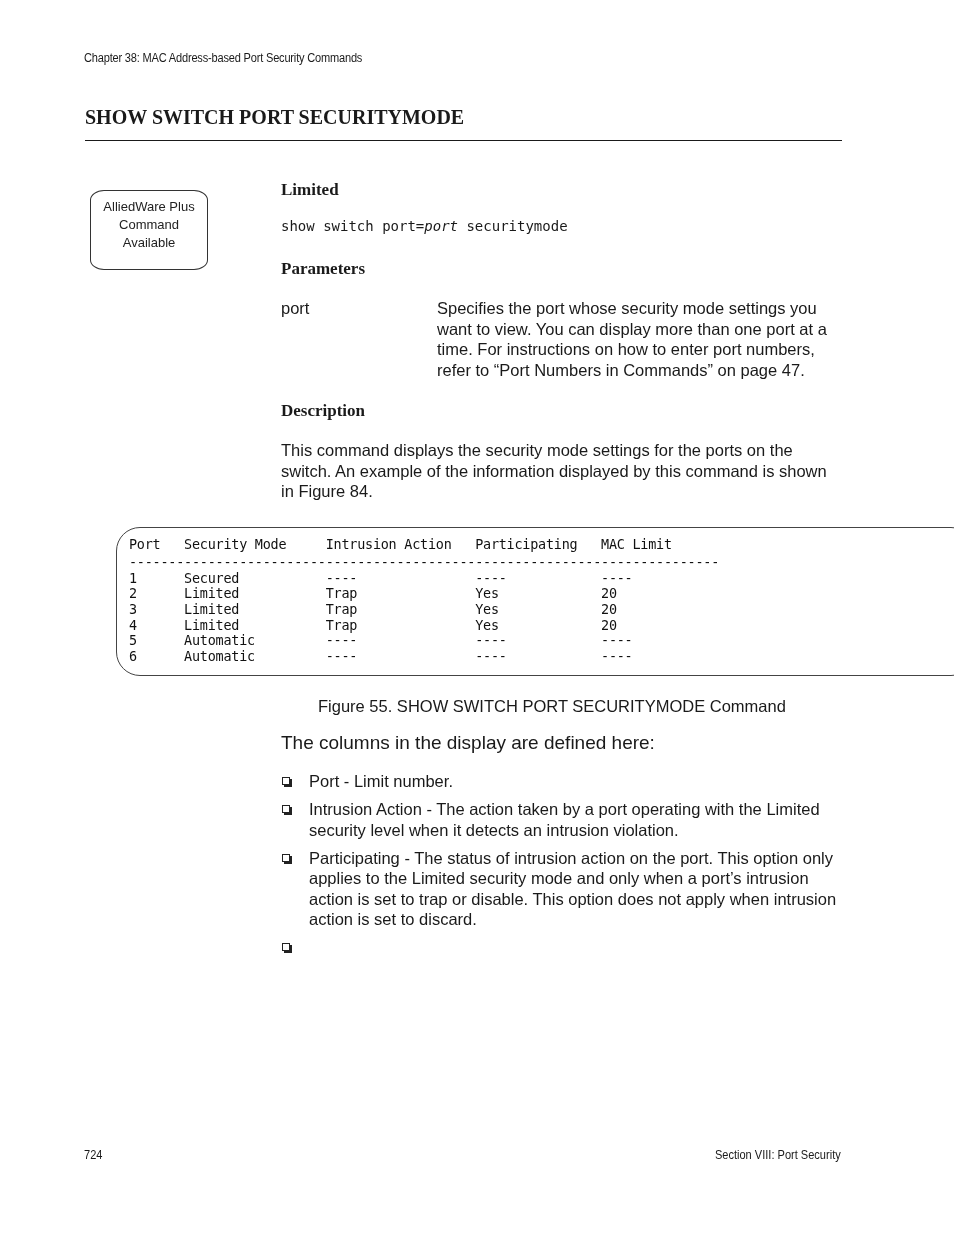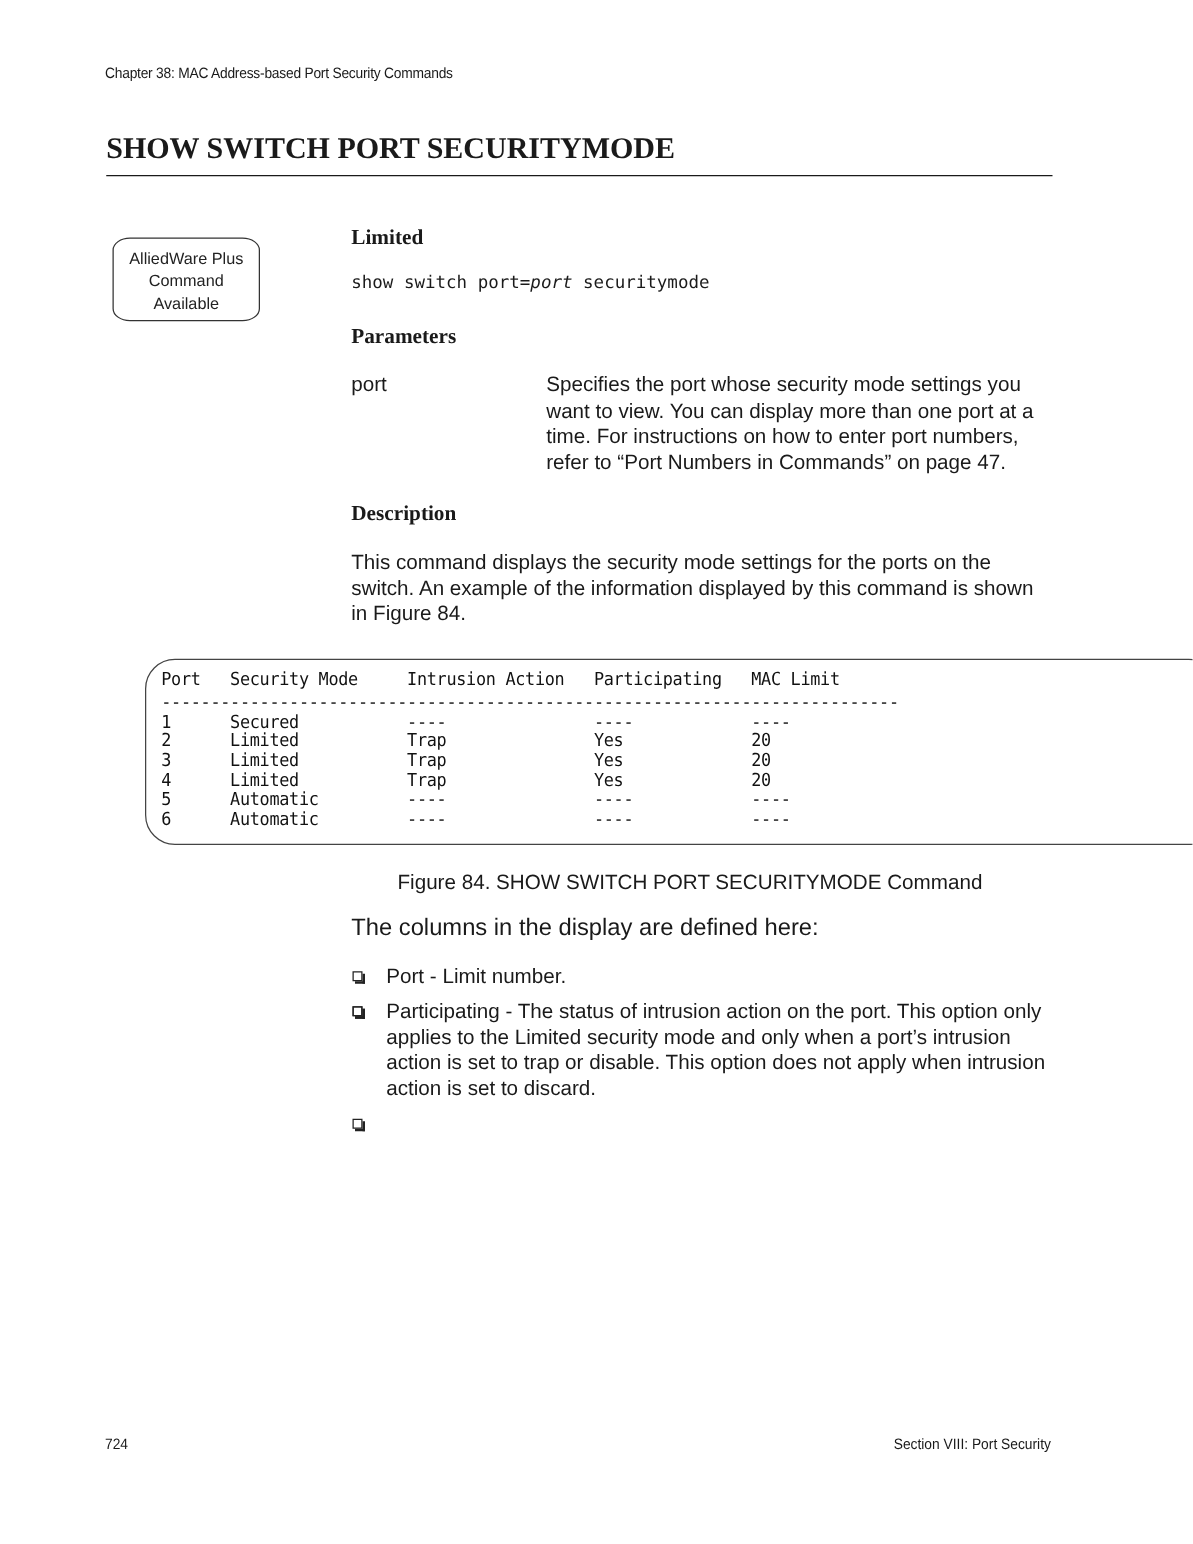--- a/index.html
+++ b/index.html
@@ -1,21 +1,21 @@
 <!DOCTYPE html>
 <html><head>
 <meta charset="utf-8">
 <style>
   html, body { margin: 0; padding: 0; background: #ffffff; }
   body { width: 954px; height: 1235px; position: relative; color: #1a1a1a; font-family: "Liberation Sans", sans-serif; }
   .abs { position: absolute; }
   .header { left: 84px; top: 51px; font-size: 12px; letter-spacing: -0.2px; transform: scaleX(0.92); transform-origin: left; }
-  .title { left: 85px; top: 106px; font-family: "Liberation Serif", serif; font-weight: bold; font-size: 24px; }
+  .title { left: 85px; top: 106px; font-family: "Liberation Serif", serif; font-weight: bold; font-size: 20px; }
   .title-rule { left: 85px; top: 140px; width: 757px; height: 0; border-top: 1.2px solid #1a1a1a; }
-  .badge { left: 90px; top: 190px; width: 118px; height: 67px; border: 1.2px solid #333; border-radius: 14px 14px 14px 14px / 10px 10px 10px 10px; box-sizing: border-box; text-align: center; font-size: 13px; line-height: 18px; padding-top: 7px; color: #222; }
+  .badge { left: 90px; top: 190px; width: 118px; height: 80px; border: 1.2px solid #333; border-radius: 14px 14px 14px 14px / 10px 10px 10px 10px; box-sizing: border-box; text-align: center; font-size: 13px; line-height: 18px; padding-top: 7px; color: #222; }
   .h2 { font-family: "Liberation Serif", serif; font-weight: bold; font-size: 17px; }
   .mono { font-family: "DejaVu Sans Mono", monospace; }
   .syntax { left: 281px; top: 218px; font-size: 14px; }
   .syntax i { font-style: italic; }
   .body-text { font-size: 16.5px; line-height: 20.5px; }
   .param-name { left: 281px; top: 298px; }
   .param-desc { left: 437px; top: 298px; width: 410px; }
   .desc-text { left: 281px; top: 440px; width: 560px; }
   .fig { left: 116px; top: 527px; width: 859px; height: 149px; border: 1.2px solid #444; border-radius: 24px; box-sizing: border-box; overflow: hidden; }
   .fig pre { margin: 0; position: absolute; left: 12px; top: 9px; font-family: "DejaVu Sans Mono", monospace; font-size: 14.4px; line-height: 15.7px; letter-spacing: -0.25px; transform: scaleX(0.935); transform-origin: left top; color: #111; }
@@ -52,25 +52,25 @@
 <div class="abs body-text param-name">port</div>
 <div class="abs body-text param-desc">Specifies the port whose security mode settings you want to view. You can display more than one port at a time. For instructions on how to enter port numbers, refer to “Port Numbers in Commands” on page 47.</div>
 
 <div class="abs h2" style="left:281px; top:401px;">Description</div>
 <div class="abs body-text desc-text">This command displays the security mode settings for the ports on the switch. An example of the information displayed by this command is shown in Figure 84.</div>
 
 <div class="abs fig">
   <pre><span class="row hdr" id="fig-header">Port   Security Mode     Intrusion Action   Participating   MAC Limit</span><span class="row">---------------------------------------------------------------------------</span><span class="row">1      Secured           ----               ----            ----</span><span class="row">2      Limited           Trap               Yes             20</span><span class="row">3      Limited           Trap               Yes             20</span><span class="row">4      Limited           Trap               Yes             20</span><span class="row">5      Automatic         ----               ----            ----</span><span class="row">6      Automatic         ----               ----            ----</span></pre>
 </div>
 
-<div class="abs caption">Figure 84. SHOW SWITCH PORT SECURITYMODE Command</div>
+<div class="abs caption">Figure 55. SHOW SWITCH PORT SECURITYMODE Command</div>
 
 <div class="abs columns-intro">The columns in the display are defined here:</div>
 
 <ul class="abs bullets">
   <li><span class="bullet-icon"></span><span>Port - Limit number.</span></li>
-  <li><span class="bullet-icon"></span></li>
+  <li><span class="bullet-icon"></span><span>Intrusion Action - The action taken by a port operating with the Limited security level when it detects an intrusion violation.</span></li>
   <li><span class="bullet-icon"></span><span>Participating - The status of intrusion action on the port. This option only applies to the Limited security mode and only when a port’s intrusion action is set to trap or disable. This option does not apply when intrusion action is set to discard.</span></li>
   <li><span class="bullet-icon"></span></li>
 </ul>
 
 <div class="abs footer-left">724</div>
 <div class="abs footer-right">Section VIII: Port Security</div>
 
 </body></html>

